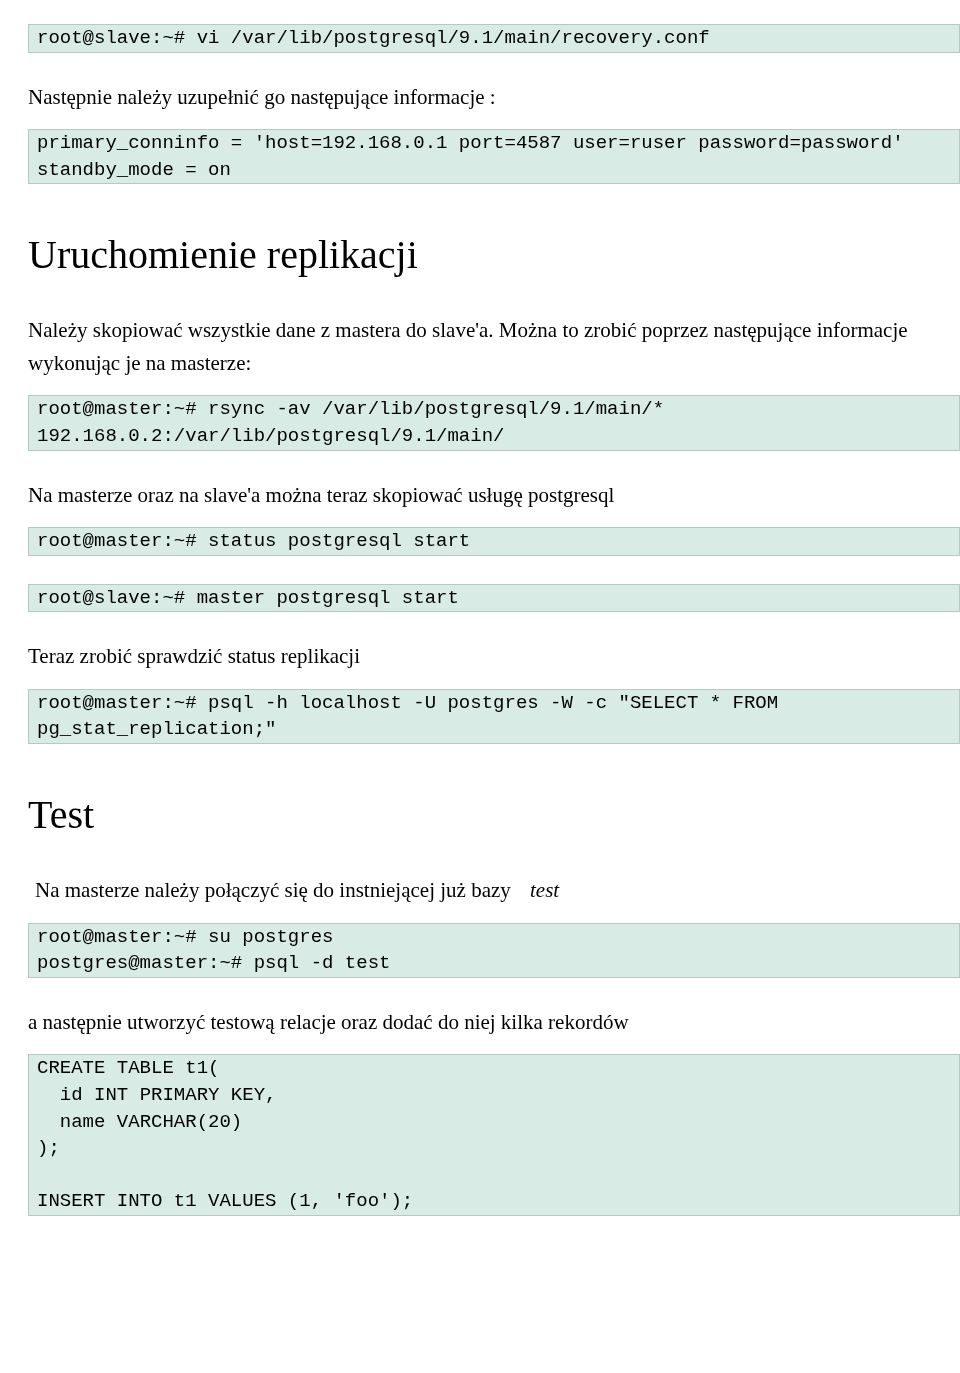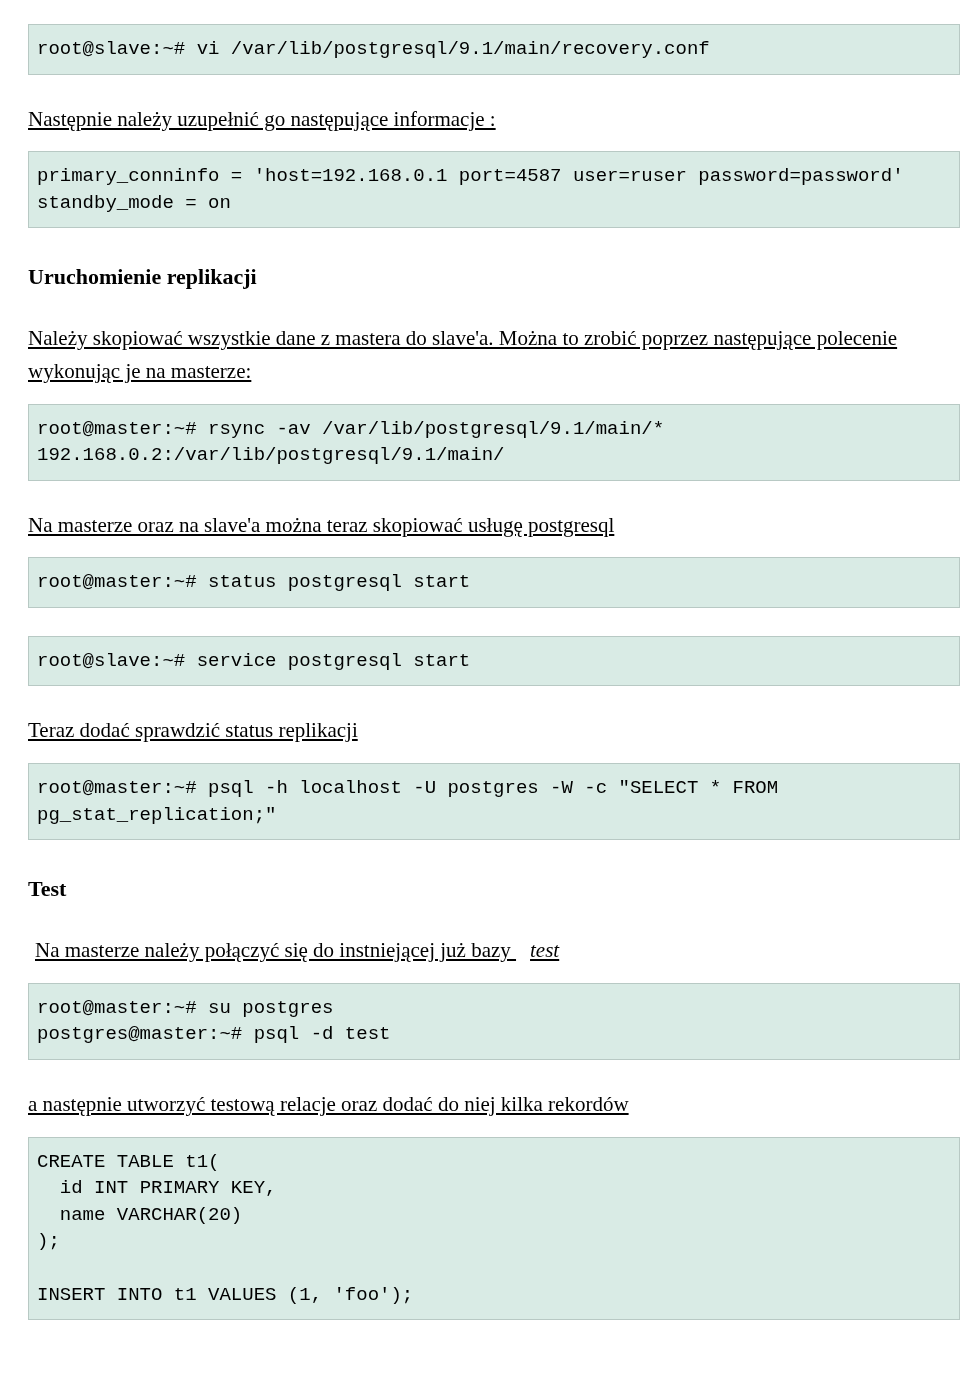--- a/index.html
+++ b/index.html
@@ -8,62 +8,61 @@
     background: #ffffff;
     color: #000000;
     padding: 10px 14px;
     width: 960px;
     font-size: 21px;
     line-height: 1.55;
   }
   .codebox {
     background: #d9ebe5;
     border: 1px solid #b8c9c4;
-    padding: 11px 8px;
+    padding: 0 8px;
     font-family: "Courier New", Courier, monospace;
     font-size: 19px;
     white-space: pre-wrap;
     word-break: break-word;
     margin: 0 0 28px 0;
     line-height: 1.4;
   }
   p.text {
     margin: 28px 0 16px 0;
-    text-decoration: underline;
   }
   h2.heading {
-    font-size: 22px;
-    font-weight: bold;
-    margin: 32px 0 20px 0;
+    font-size: 40px;
+    font-weight: normal;
+    margin: 40px 0 20px 0;
   }
   .italic { font-style: italic; }
 </style>
 </head>
 <body>
 
 <div class="codebox">root@slave:~# vi /var/lib/postgresql/9.1/main/recovery.conf</div>
 
 <p class="text">Następnie należy uzupełnić go następujące informacje :</p>
 
 <div class="codebox">primary_conninfo = 'host=192.168.0.1 port=4587 user=ruser password=password'
 standby_mode = on</div>
 
 <h2 class="heading">Uruchomienie replikacji</h2>
 
-<p class="text">Należy skopiować wszystkie dane z mastera do slave'a. Można to zrobić poprzez następujące polecenie wykonując je na masterze:</p>
+<p class="text">Należy skopiować wszystkie dane z mastera do slave'a. Można to zrobić poprzez następujące informacje wykonując je na masterze:</p>
 
 <div class="codebox">root@master:~# rsync -av /var/lib/postgresql/9.1/main/* 192.168.0.2:/var/lib/postgresql/9.1/main/</div>
 
 <p class="text">Na masterze oraz na slave'a można teraz skopiować usługę postgresql</p>
 
 <div class="codebox">root@master:~# status postgresql start</div>
 
-<div class="codebox">root@slave:~# service postgresql start</div>
+<div class="codebox">root@slave:~# master postgresql start</div>
 
-<p class="text">Teraz dodać sprawdzić status replikacji</p>
+<p class="text">Teraz zrobić sprawdzić status replikacji</p>
 
 <div class="codebox">root@master:~# psql -h localhost -U postgres -W -c "SELECT * FROM pg_stat_replication;"</div>
 
 <h2 class="heading">Test</h2>
 
 <p class="text">
   <span>Na masterze należy połączyć się do instniejącej już bazy </span><span class="italic">test</span>
 </p>
 
 <div class="codebox">root@master:~# su postgres

